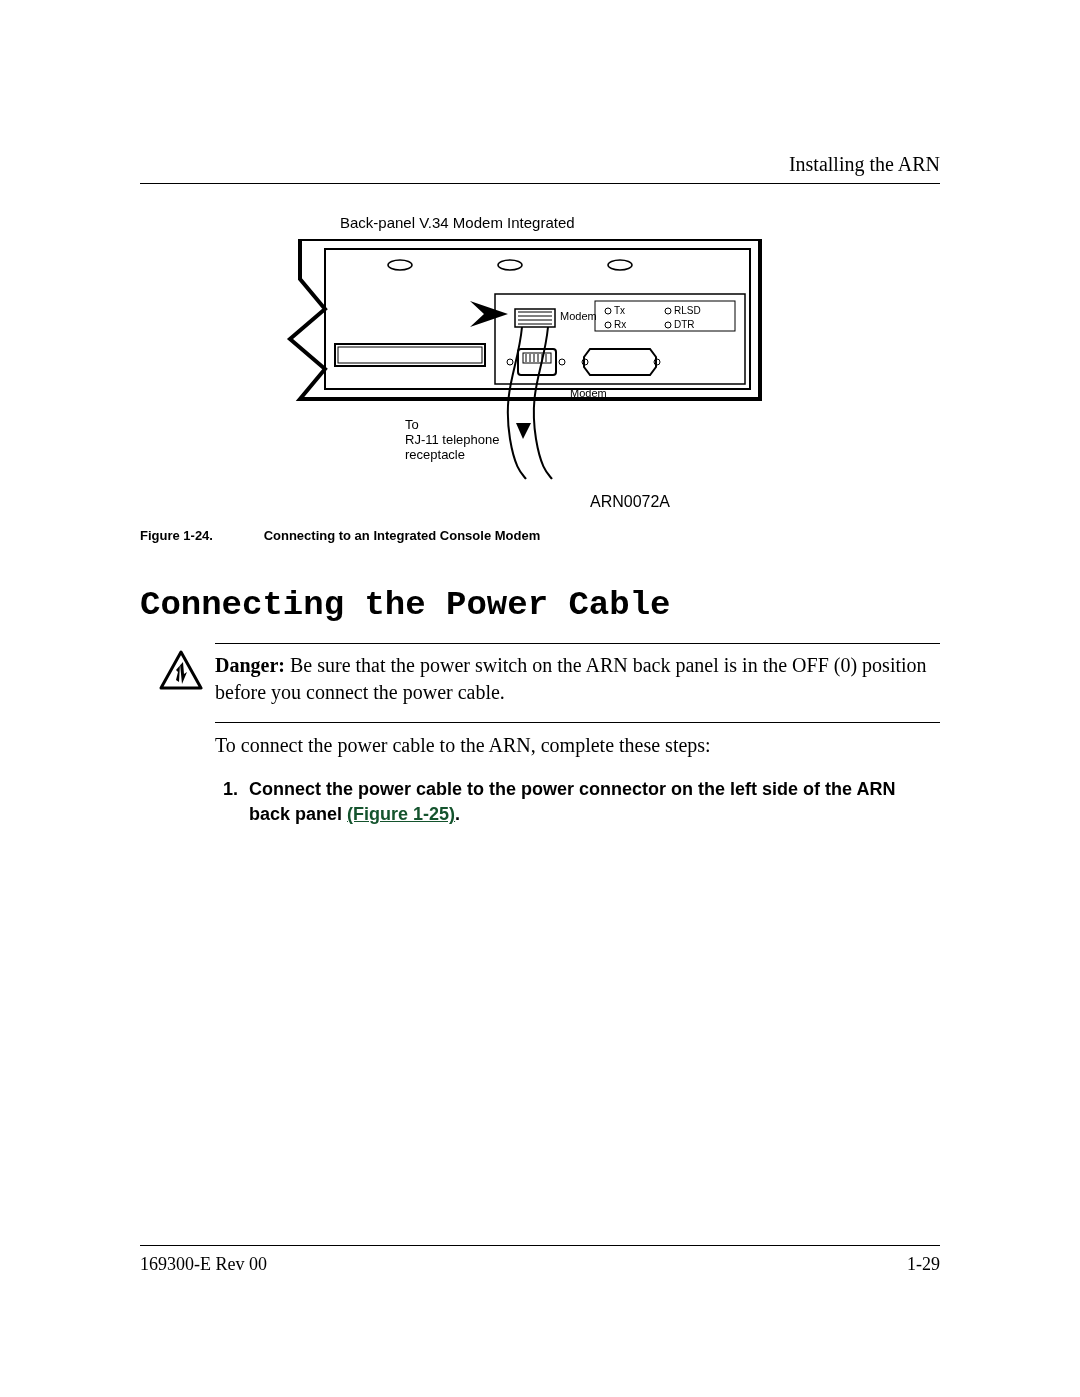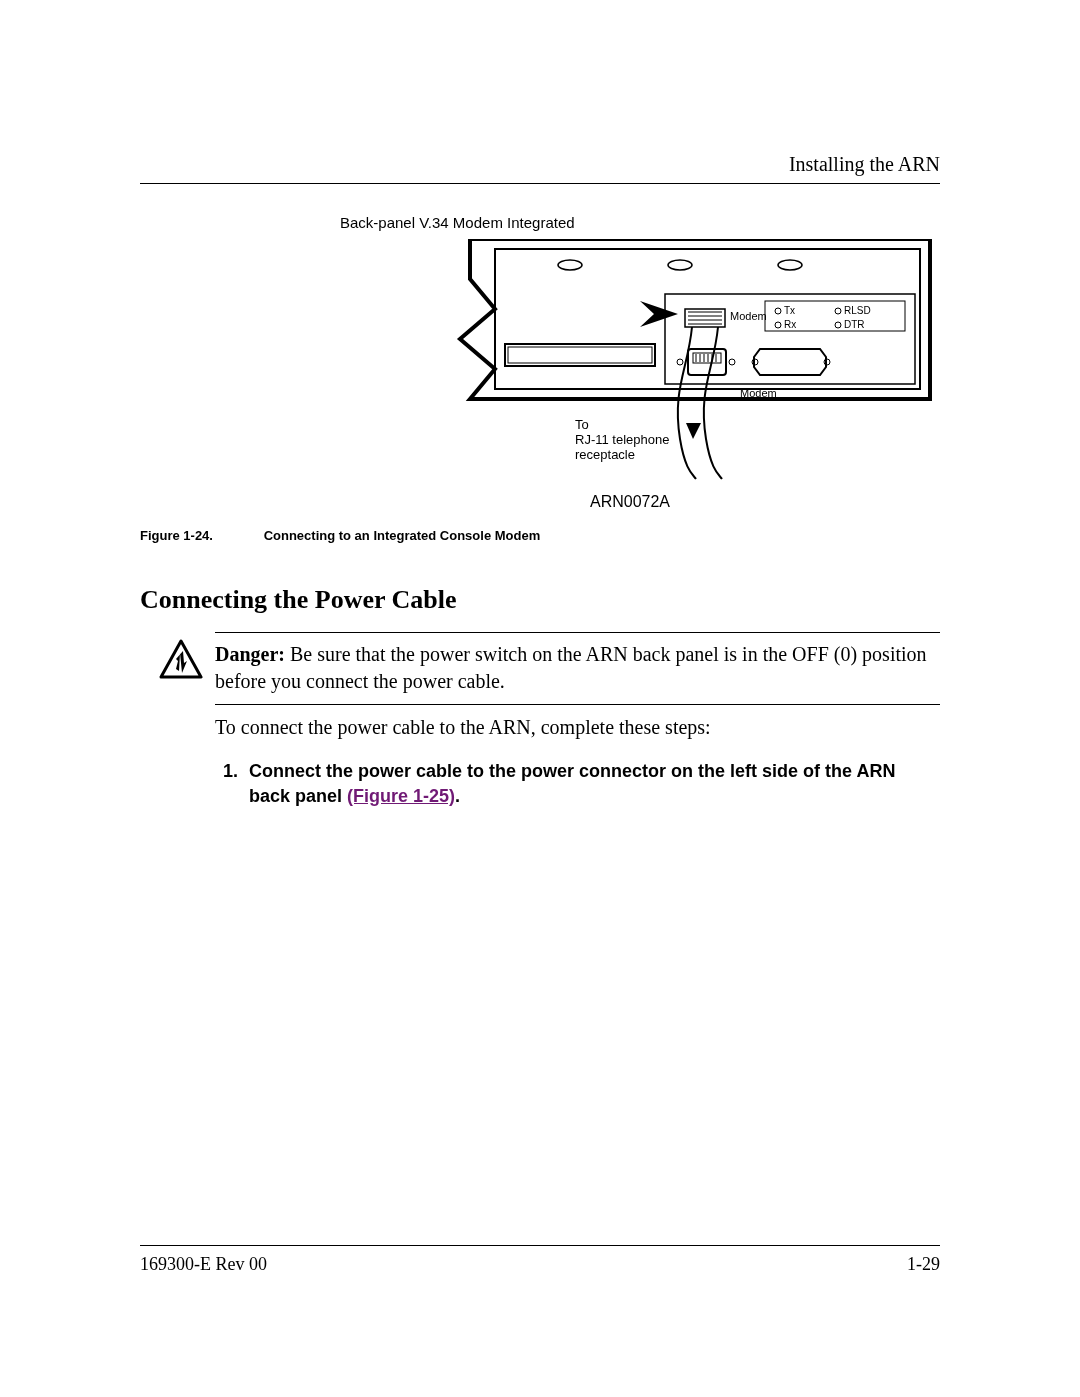--- a/index.html
+++ b/index.html
@@ -32,48 +32,47 @@
     margin-top: 28px;
   }
   .fig-title {
     font-family: Arial, Helvetica, sans-serif;
     font-size: 15px;
     margin-left: 200px;
     margin-bottom: 6px;
   }
   .svg-wrap {
     margin-left: 130px;
-    text-align: right;
   }
   .fig-refnum {
     font-family: Arial, Helvetica, sans-serif;
     font-size: 16px;
     text-align: right;
     margin-right: 270px;
     margin-top: 0;
   }
   .fig-caption {
     font-family: Arial, Helvetica, sans-serif;
     font-size: 13px;
     font-weight: bold;
     margin-top: 14px;
   }
   .fig-caption .num { display: inline-block; width: 120px; }
   h1.section {
-    font-family: Liberation Serif, serif;
-    font-size: 26px;
+    font-family: Liberation Mono, monospace;
+    font-size: 34px;
     font-weight: bold;
     margin: 36px 0 0 0;
   }
   .warn-block {
     margin-top: 14px;
     margin-left: 75px;
     border-top: 1px solid #000;
     border-bottom: 1px solid #000;
-    padding: 8px 0 3px 0;
+    padding: 8px 0 10px 0;
     position: relative;
     min-height: 60px;
   }
   .warn-icon {
     position: absolute;
     left: -56px;
     top: 6px;
     width: 44px;
     height: 40px;
   }
@@ -89,21 +88,21 @@
   ol.steps {
     margin: 18px 0 0 75px;
     padding-left: 28px;
     font-family: Arial, Helvetica, sans-serif;
     font-size: 18px;
     font-weight: bold;
     line-height: 1.4;
   }
   ol.steps li { padding-left: 6px; }
   a.xref {
-    color: #701a75;
+    color: #14532d;
     text-decoration: underline;
   }
   .footer {
     position: absolute;
     left: 140px;
     right: 140px;
     bottom: 120px;
   }
   .footer hr {
     border: none;

